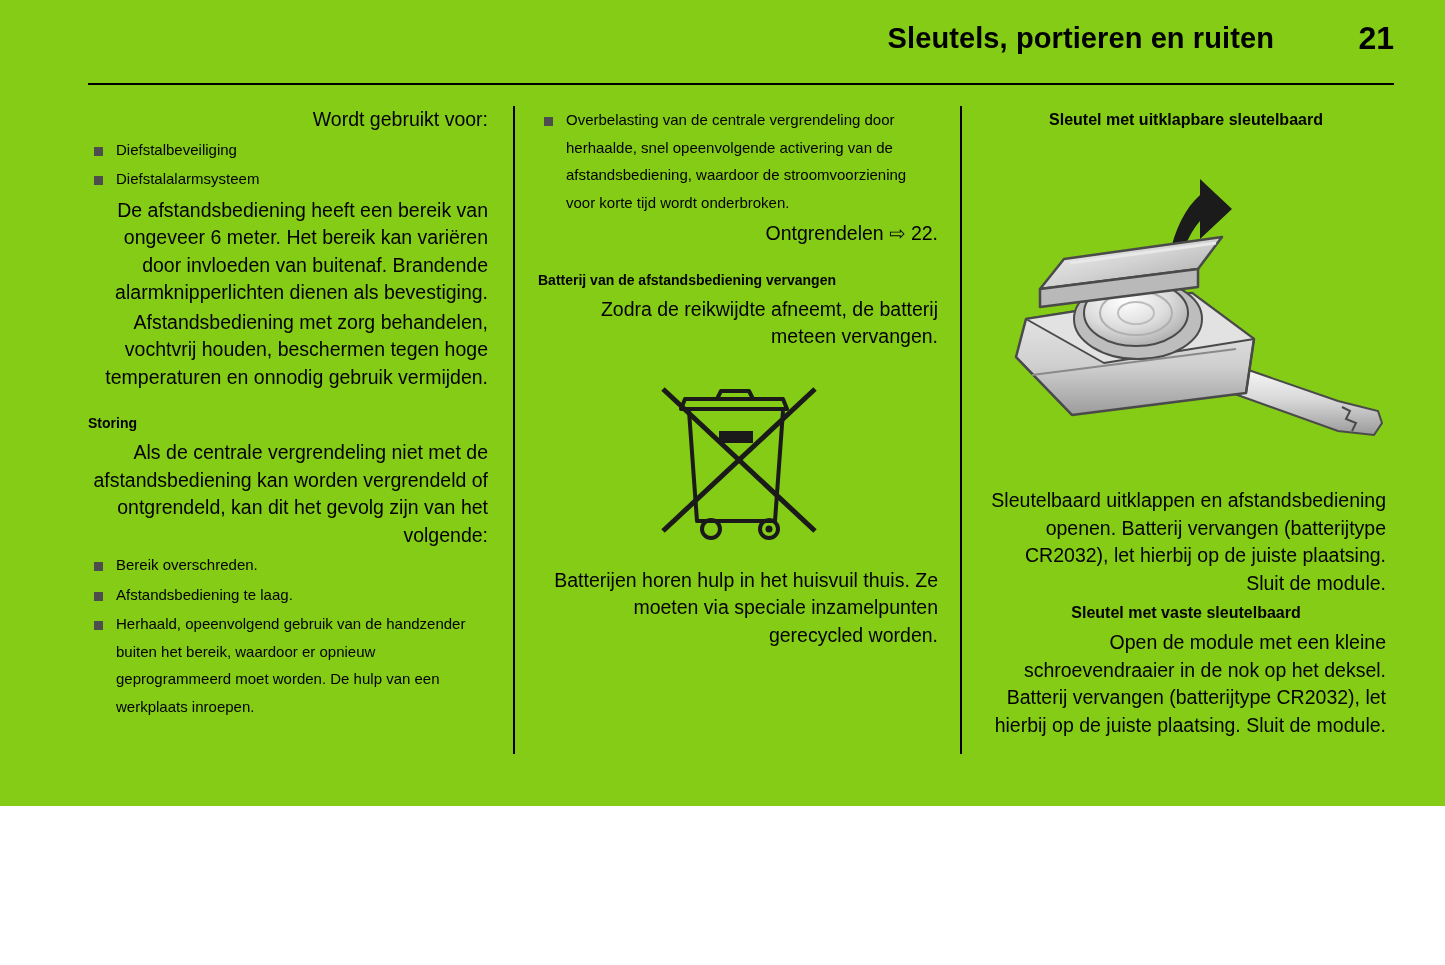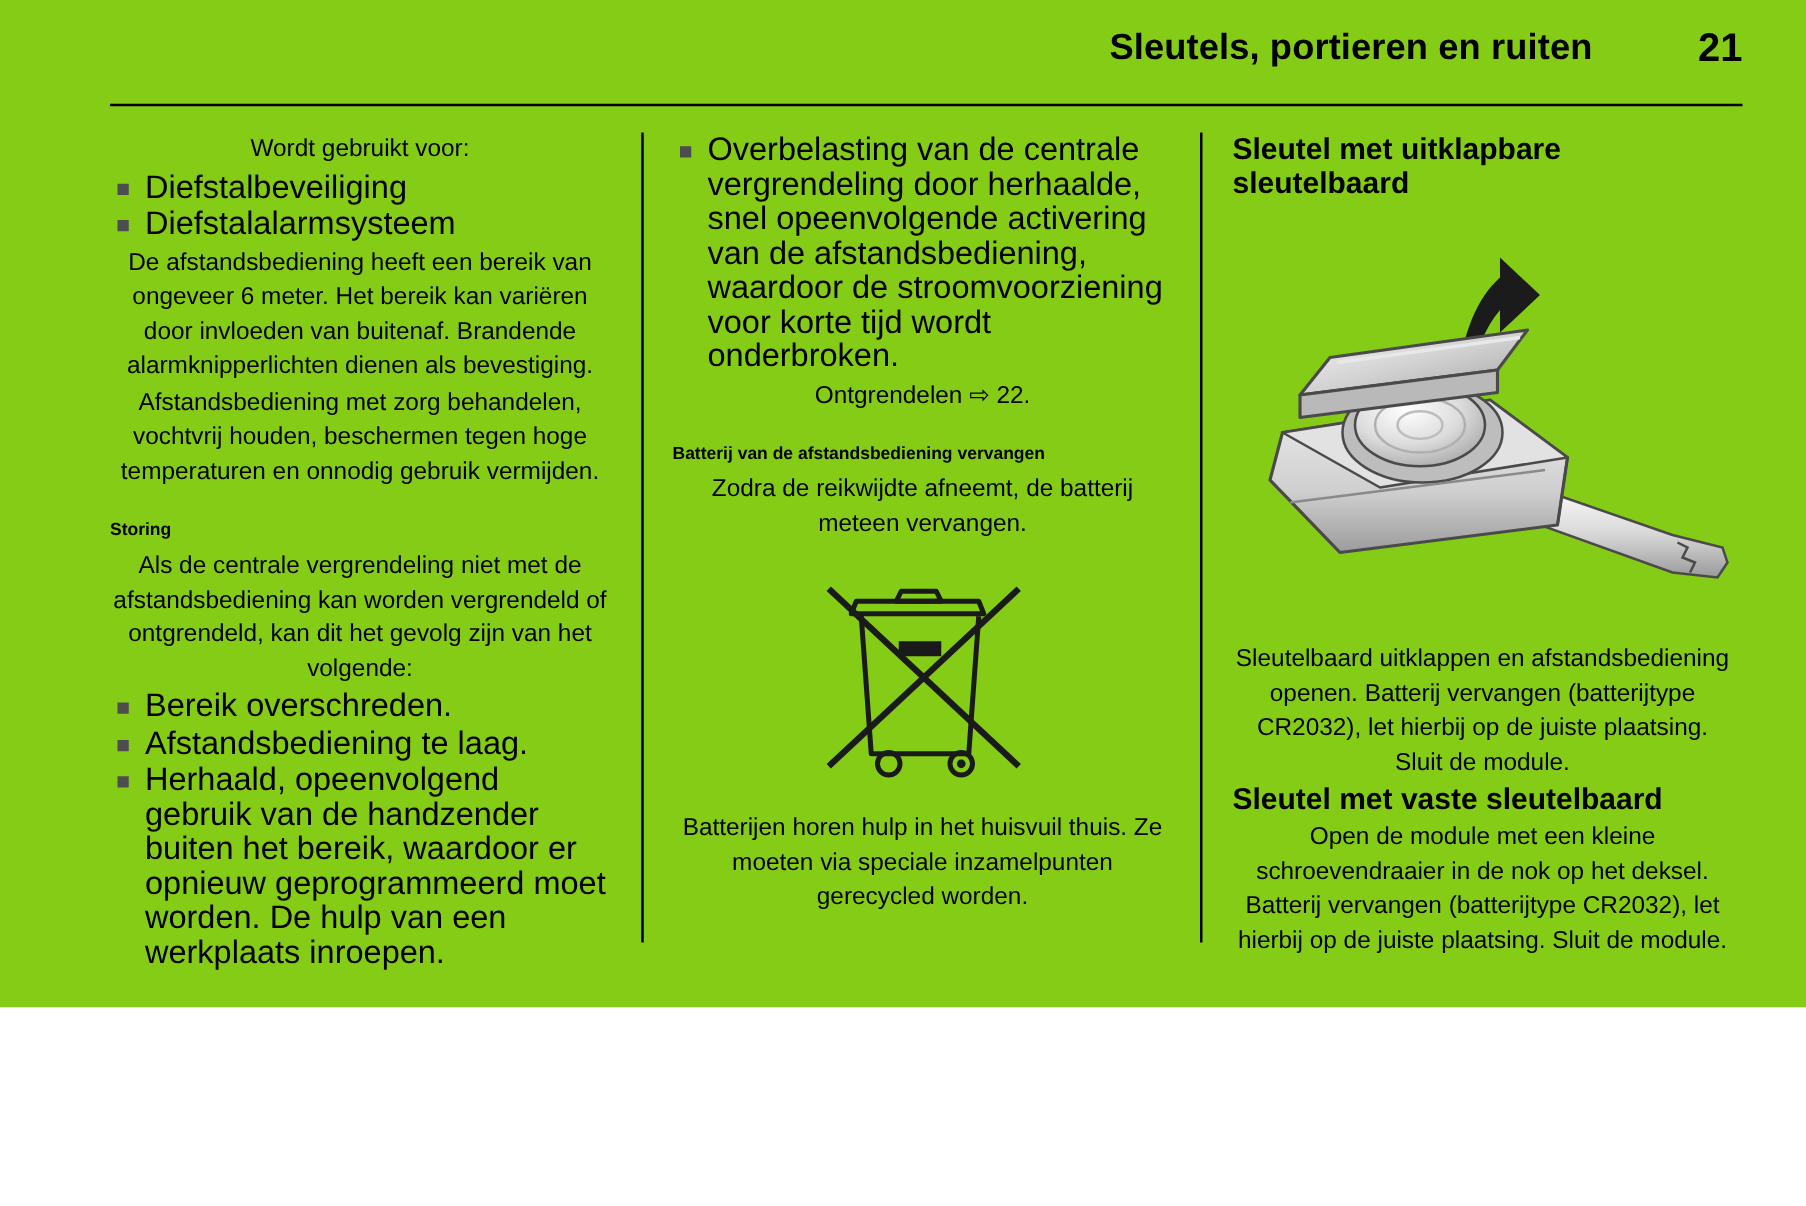--- a/index.html
+++ b/index.html
@@ -76,45 +76,46 @@
     background: #000000;
   }
   .div-1 { left: 425px; }
   .div-2 { left: 872px; }
 
   
   p.body {
     margin: 0 0 2px 0;
     font-size: 19.5px;
     line-height: 27.5px;
-    text-align: center;
+    text-align: right;
   }
   h2.heading {
     margin: 18px 0 2px 0;
     font-size: 14px;
     font-weight: bold;
     line-height: 28px;
   }
   h3.subheading {
     margin: 0 0 3px 0;
-    font-size: 24px;
+    font-size: 16px;
     font-weight: bold;
     line-height: 27px;
+    text-align: center;
   }
   h3.subheading.spaced { margin-top: 2px; }
 
   ul.bullets {
     margin: 0 0 4px 0;
     padding: 0;
     list-style: none;
   }
   ul.bullets li {
     position: relative;
     padding-left: 28px;
-    font-size: 26px;
+    font-size: 15px;
     line-height: 27.5px;
     margin-bottom: 2px;
   }
   ul.bullets li::before {
     content: "";
     position: absolute;
     left: 6px;
     top: 11px;
     width: 9px;
     height: 9px;

